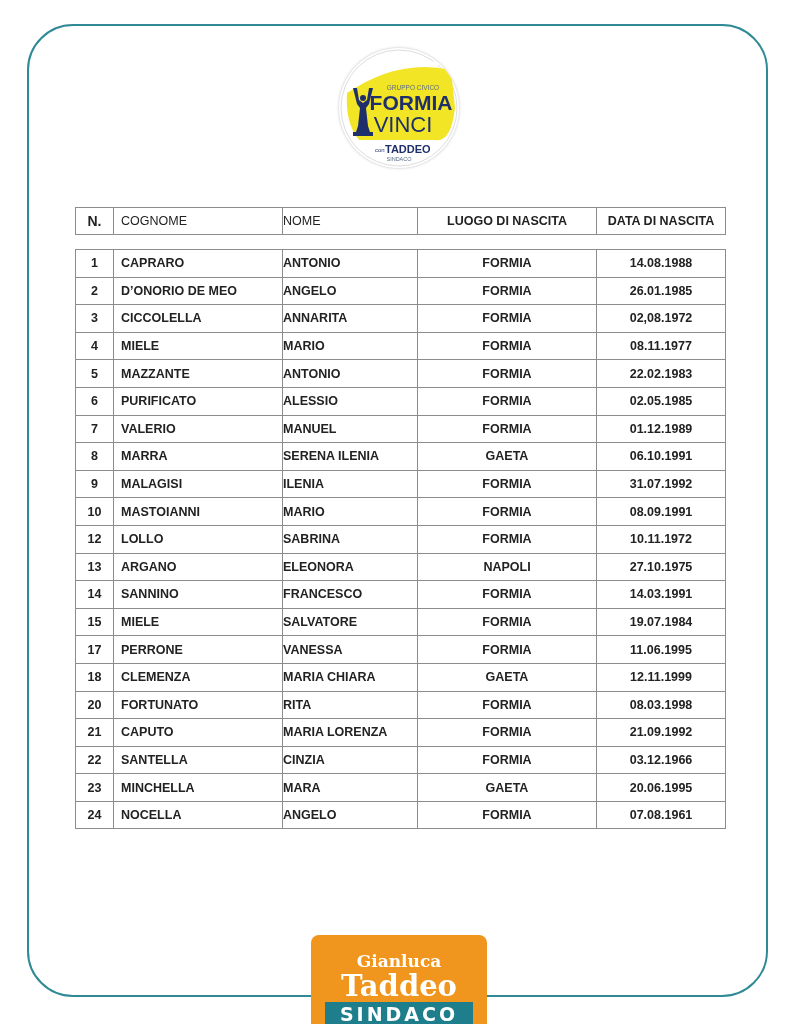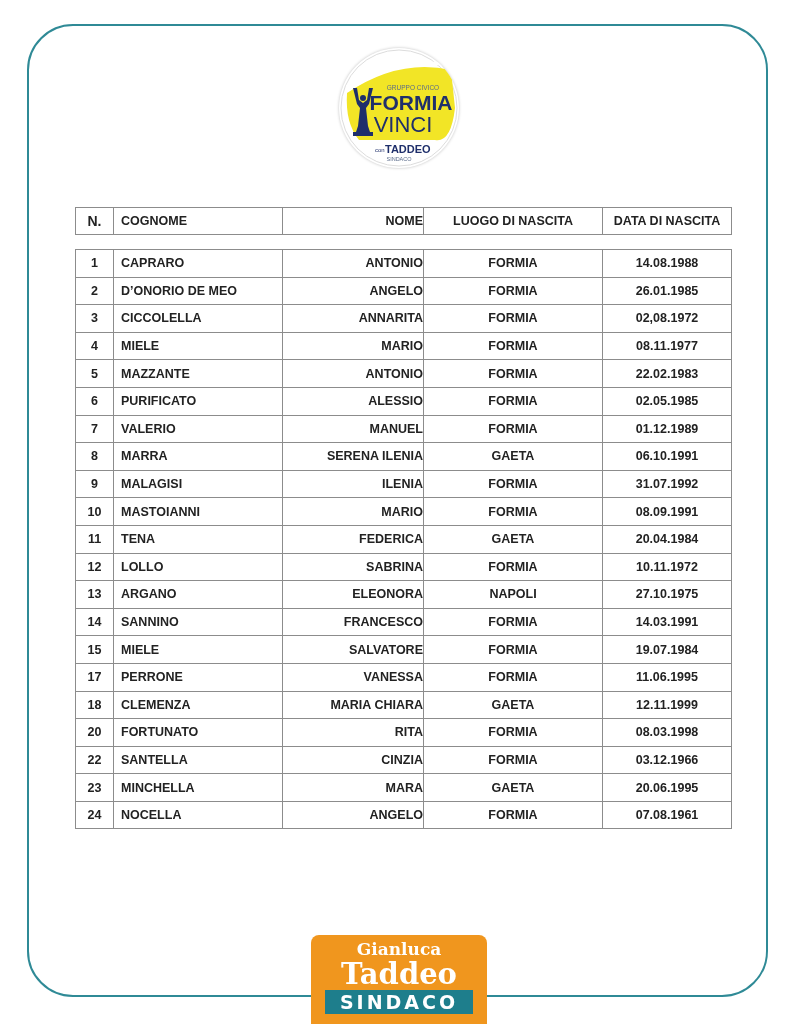--- a/index.html
+++ b/index.html
@@ -8,27 +8,27 @@
   .logo { position:absolute; left:339px; top:48px; width:120px; height:120px; border-radius:50%; background:#fff; box-shadow:0 0 3px rgba(0,0,0,0.25); overflow:hidden; }
   .logo svg { display:block; }
   table { border-collapse:collapse; position:absolute; left:75px; table-layout:fixed; }
   td, th { border:1px solid #8c8c8c; font-size:12.5px; font-weight:bold; color:#222; padding:0; white-space:nowrap; overflow:hidden; }
   .hdr { top:207px; }
   .hdr th { height:26px; }
   .body { top:249px; }
   .body td { height:26.6px; }
   .c0 { width:37px; text-align:center; }
   .c1 { width:161px; text-align:left; padding-left:7px; }
-  .c2 { width:134px; text-align:right; padding-left:6px; }
+  .c2 { width:134px; text-align:left; }
   .c3 { width:178px; text-align:center; }
   .c4 { width:128px; text-align:center; }
   .hdr .c0 { font-size:14px; }
-  .hdr .c1, .hdr .c2 { font-weight:bold; }
+  .hdr .c1, .hdr .c2 { font-weight:normal; }
   .badge { position:absolute; left:311px; top:935px; width:176px; height:95px; background:#f0961e; border-radius:8px 8px 0 0; text-align:center; }
-  .badge .first { color:#fff; font-family:"DejaVu Serif", serif; font-size:17px; font-weight:bold; margin-top:5px; line-height:18px; }
+  .badge .first { color:#fff; font-family:"DejaVu Serif", serif; font-size:17px; font-weight:bold; margin-top:17px; line-height:18px; }
   .badge .last { color:#fff; font-family:"DejaVu Serif", serif; font-size:29px; font-weight:bold; line-height:32px; }
   .badge .role { display:inline-block; background:#1e7e8c; color:#fff; font-family:"DejaVu Sans", sans-serif; font-weight:bold; font-size:19px; letter-spacing:3px; padding:0 6px; line-height:24px; margin-top:0px; width:136px; }
 </style>
 </head>
 <body>
 
 <div class="frame"></div>
 
 <div class="logo">
   <svg width="120" height="120" viewBox="0 0 120 120">
@@ -127,27 +127,20 @@
         <td class="c4">31.07.1992</td>
       </tr>
       <tr>
         <td class="c0">10</td>
         <td class="c1">MASTOIANNI</td>
         <td class="c2">MARIO</td>
         <td class="c3">FORMIA</td>
         <td class="c4">08.09.1991</td>
       </tr>
       <tr>
-        <td class="c0">11</td>
-        <td class="c1">TENA</td>
-        <td class="c2">FEDERICA</td>
-        <td class="c3">GAETA</td>
-        <td class="c4">20.04.1984</td>
-      </tr>
-      <tr>
         <td class="c0">12</td>
         <td class="c1">LOLLO</td>
         <td class="c2">SABRINA</td>
         <td class="c3">FORMIA</td>
         <td class="c4">10.11.1972</td>
       </tr>
       <tr>
         <td class="c0">13</td>
         <td class="c1">ARGANO</td>
         <td class="c2">ELEONORA</td>
@@ -183,20 +176,27 @@
         <td class="c4">12.11.1999</td>
       </tr>
       <tr>
         <td class="c0">20</td>
         <td class="c1">FORTUNATO</td>
         <td class="c2">RITA</td>
         <td class="c3">FORMIA</td>
         <td class="c4">08.03.1998</td>
       </tr>
       <tr>
+        <td class="c0">21</td>
+        <td class="c1">CAPUTO</td>
+        <td class="c2">MARIA LORENZA</td>
+        <td class="c3">FORMIA</td>
+        <td class="c4">21.09.1992</td>
+      </tr>
+      <tr>
         <td class="c0">22</td>
         <td class="c1">SANTELLA</td>
         <td class="c2">CINZIA</td>
         <td class="c3">FORMIA</td>
         <td class="c4">03.12.1966</td>
       </tr>
       <tr>
         <td class="c0">23</td>
         <td class="c1">MINCHELLA</td>
         <td class="c2">MARA</td>

